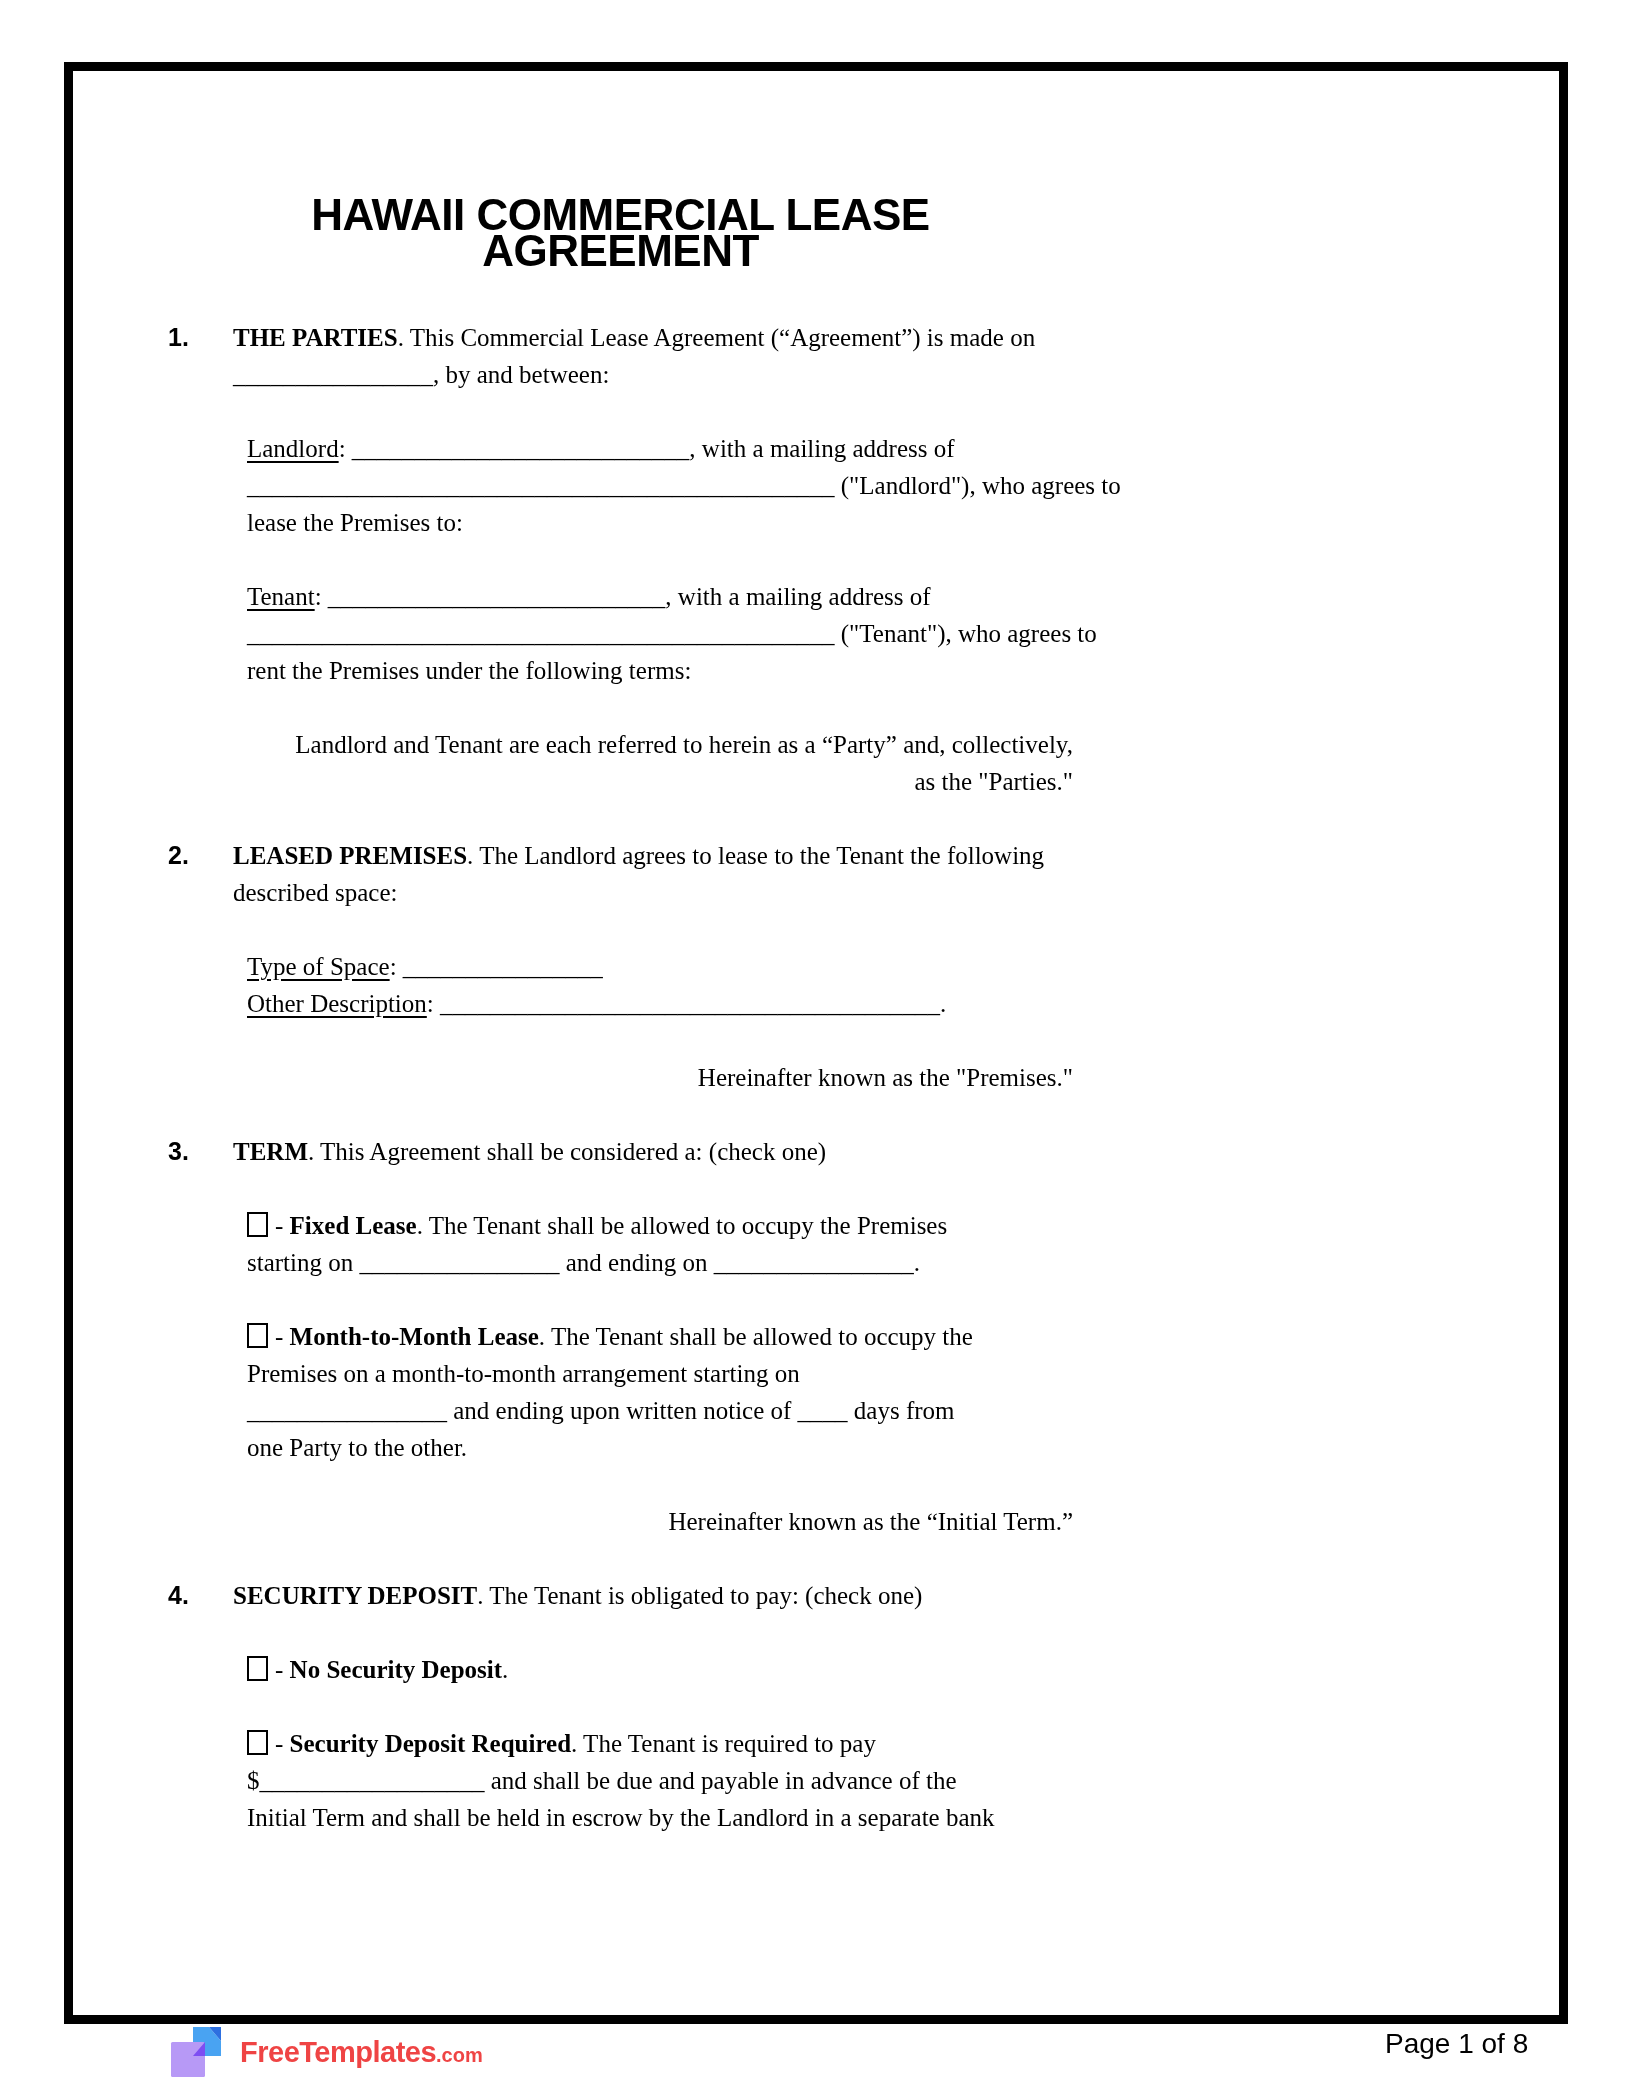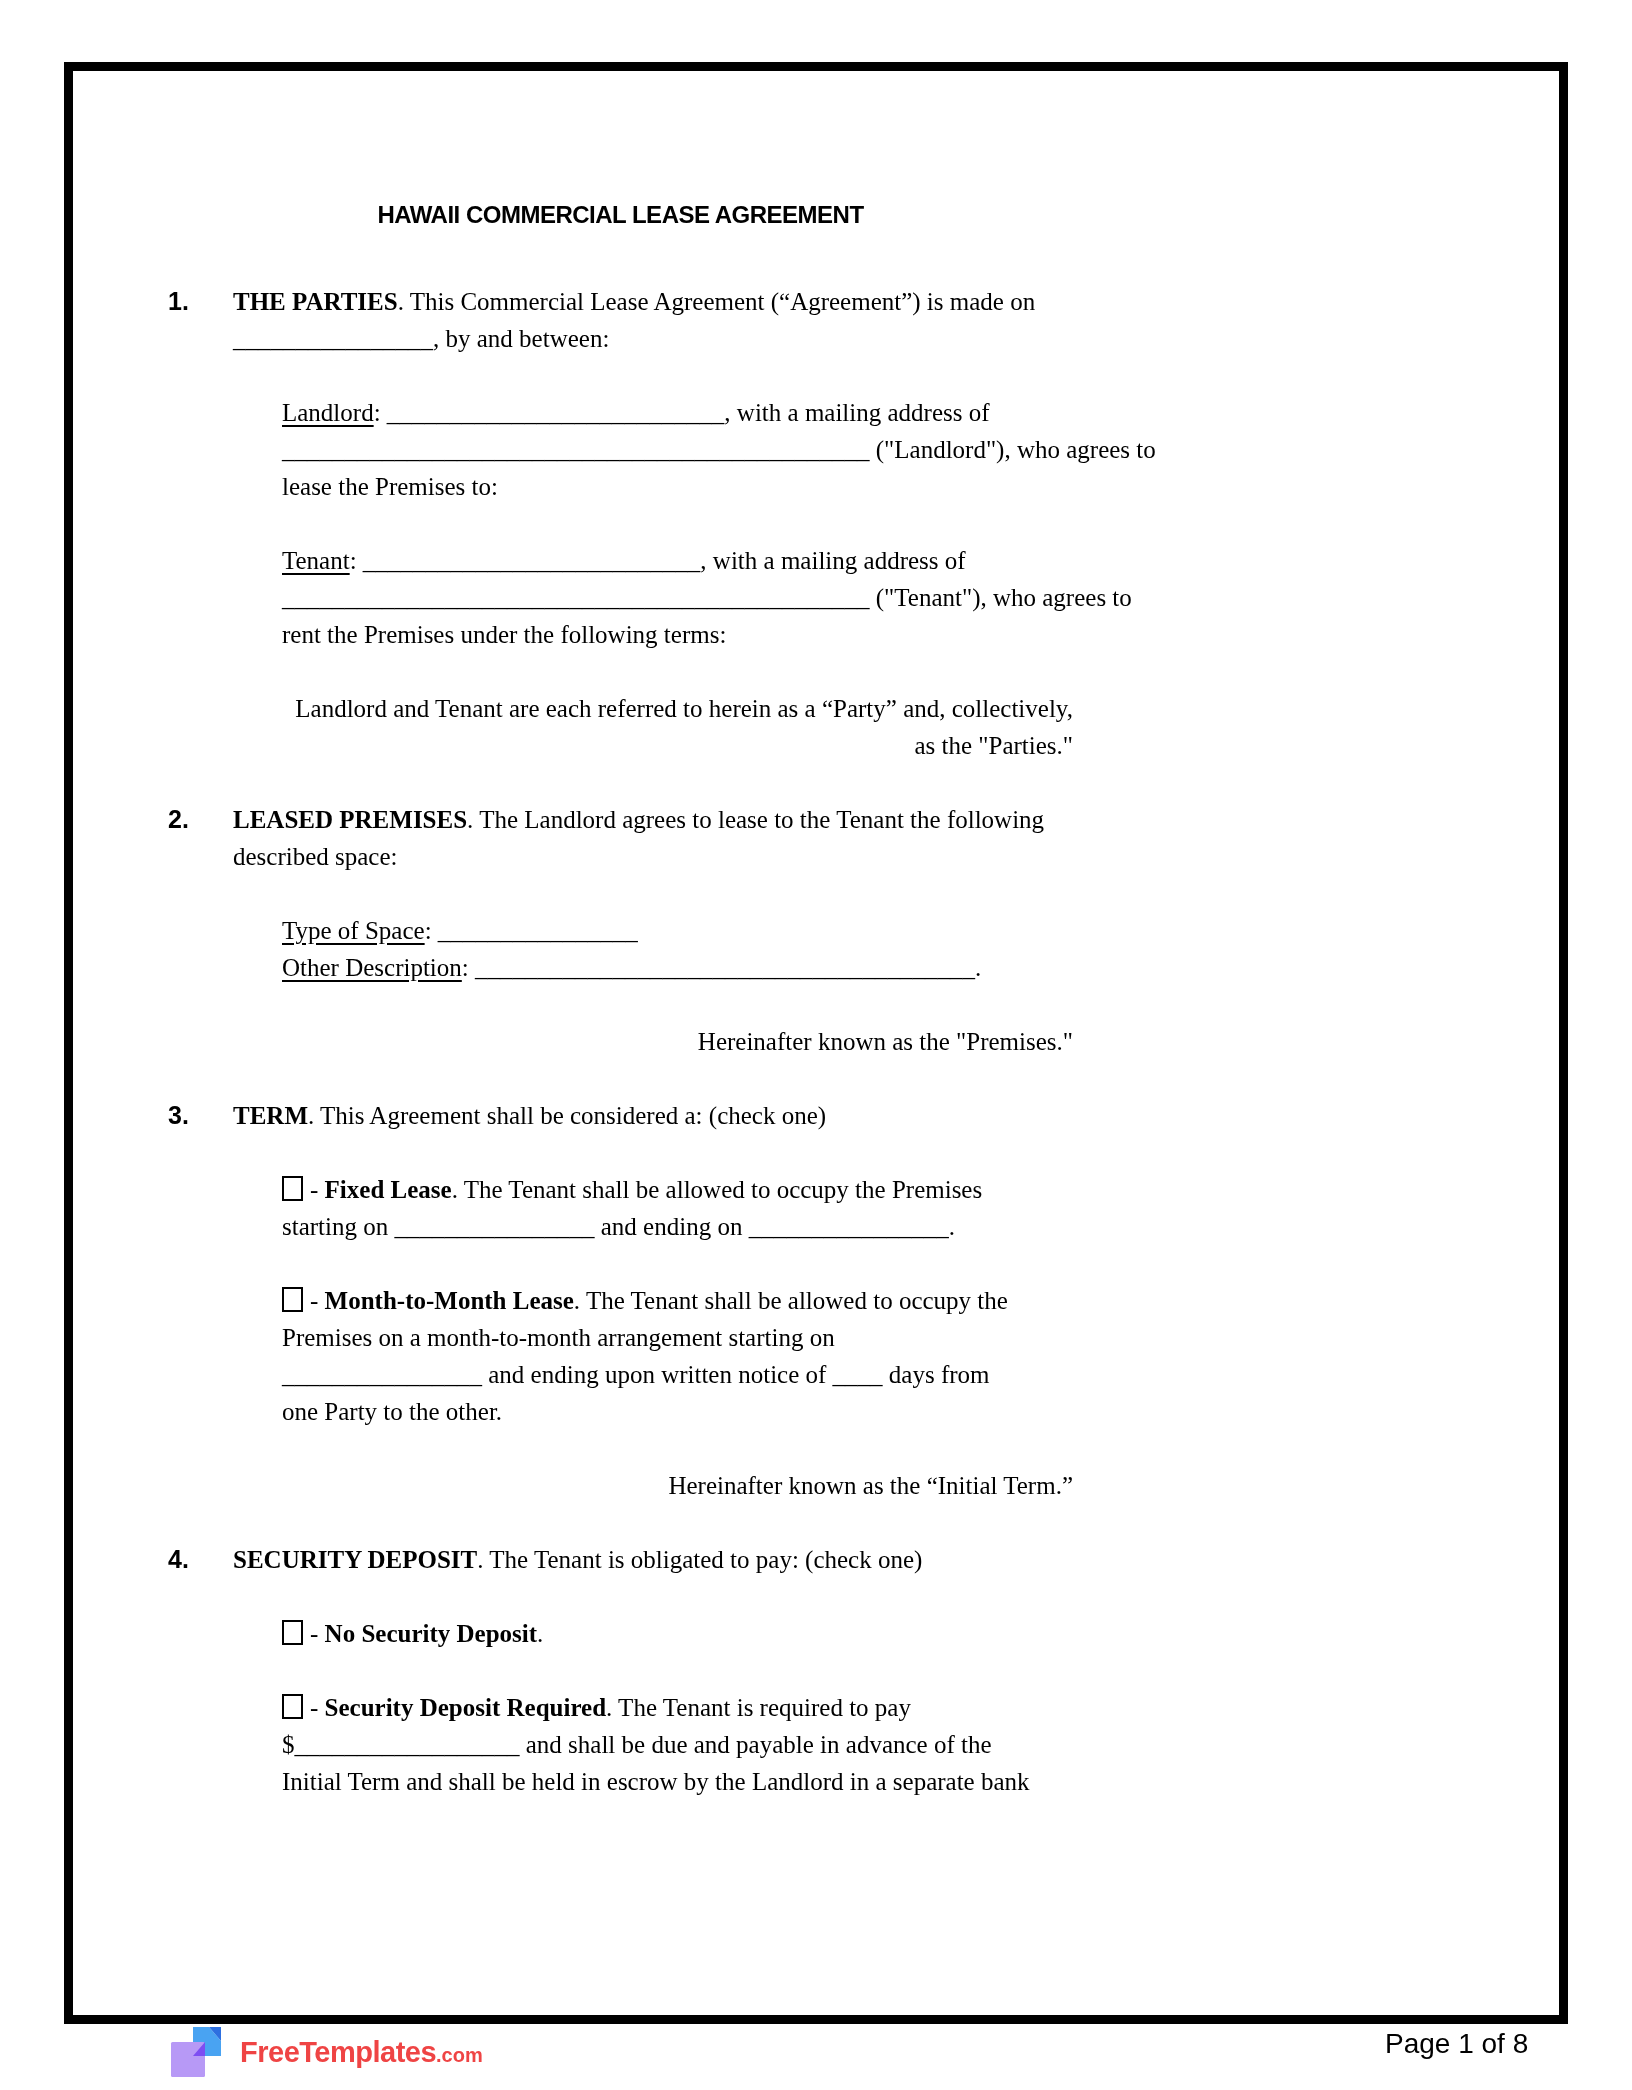--- a/index.html
+++ b/index.html
@@ -10,27 +10,27 @@
   .frame{
     position:absolute;left:64px;top:62px;width:1486px;height:1944px;
     border:9px solid #000;background:#fff;
   }
   .content{
     position:absolute;left:95px;top:0;width:905px;
     font-size:25px;line-height:37px;
   }
   .title{
     margin:126px 0 50px 0;text-align:center;
-    font-size:24px;line-height:36px;font-weight:bold;letter-spacing:-0.5px;
+    font-size:44px;line-height:36px;font-weight:bold;letter-spacing:-0.5px;
   }
   .para{margin:0 0 37px 0;}
   .sec-row{display:flex;}
   .sec-num{width:65px;flex:none;font-weight:bold;}
   .sec-body{flex:1;min-width:0;}
-  .ind{margin-left:114px;}
+  .ind{margin-left:79px;}
   .plain{margin-left:101px;text-align:right;}
   .line{white-space:nowrap;font-family:Liberation Serif, serif;}
   b{font-weight:bold;}
   .ul{text-decoration:underline;text-decoration-thickness:2px;text-underline-offset:4px;}
   .checkbox{
     display:inline-block;width:17px;height:21px;border:2px solid #000;
     vertical-align:-3px;margin-right:7px;background:#fff;
   }
   .logo{position:absolute;left:95px;top:1953px;display:flex;align-items:center;cursor:pointer;}
   .logo-mark{display:block;}

